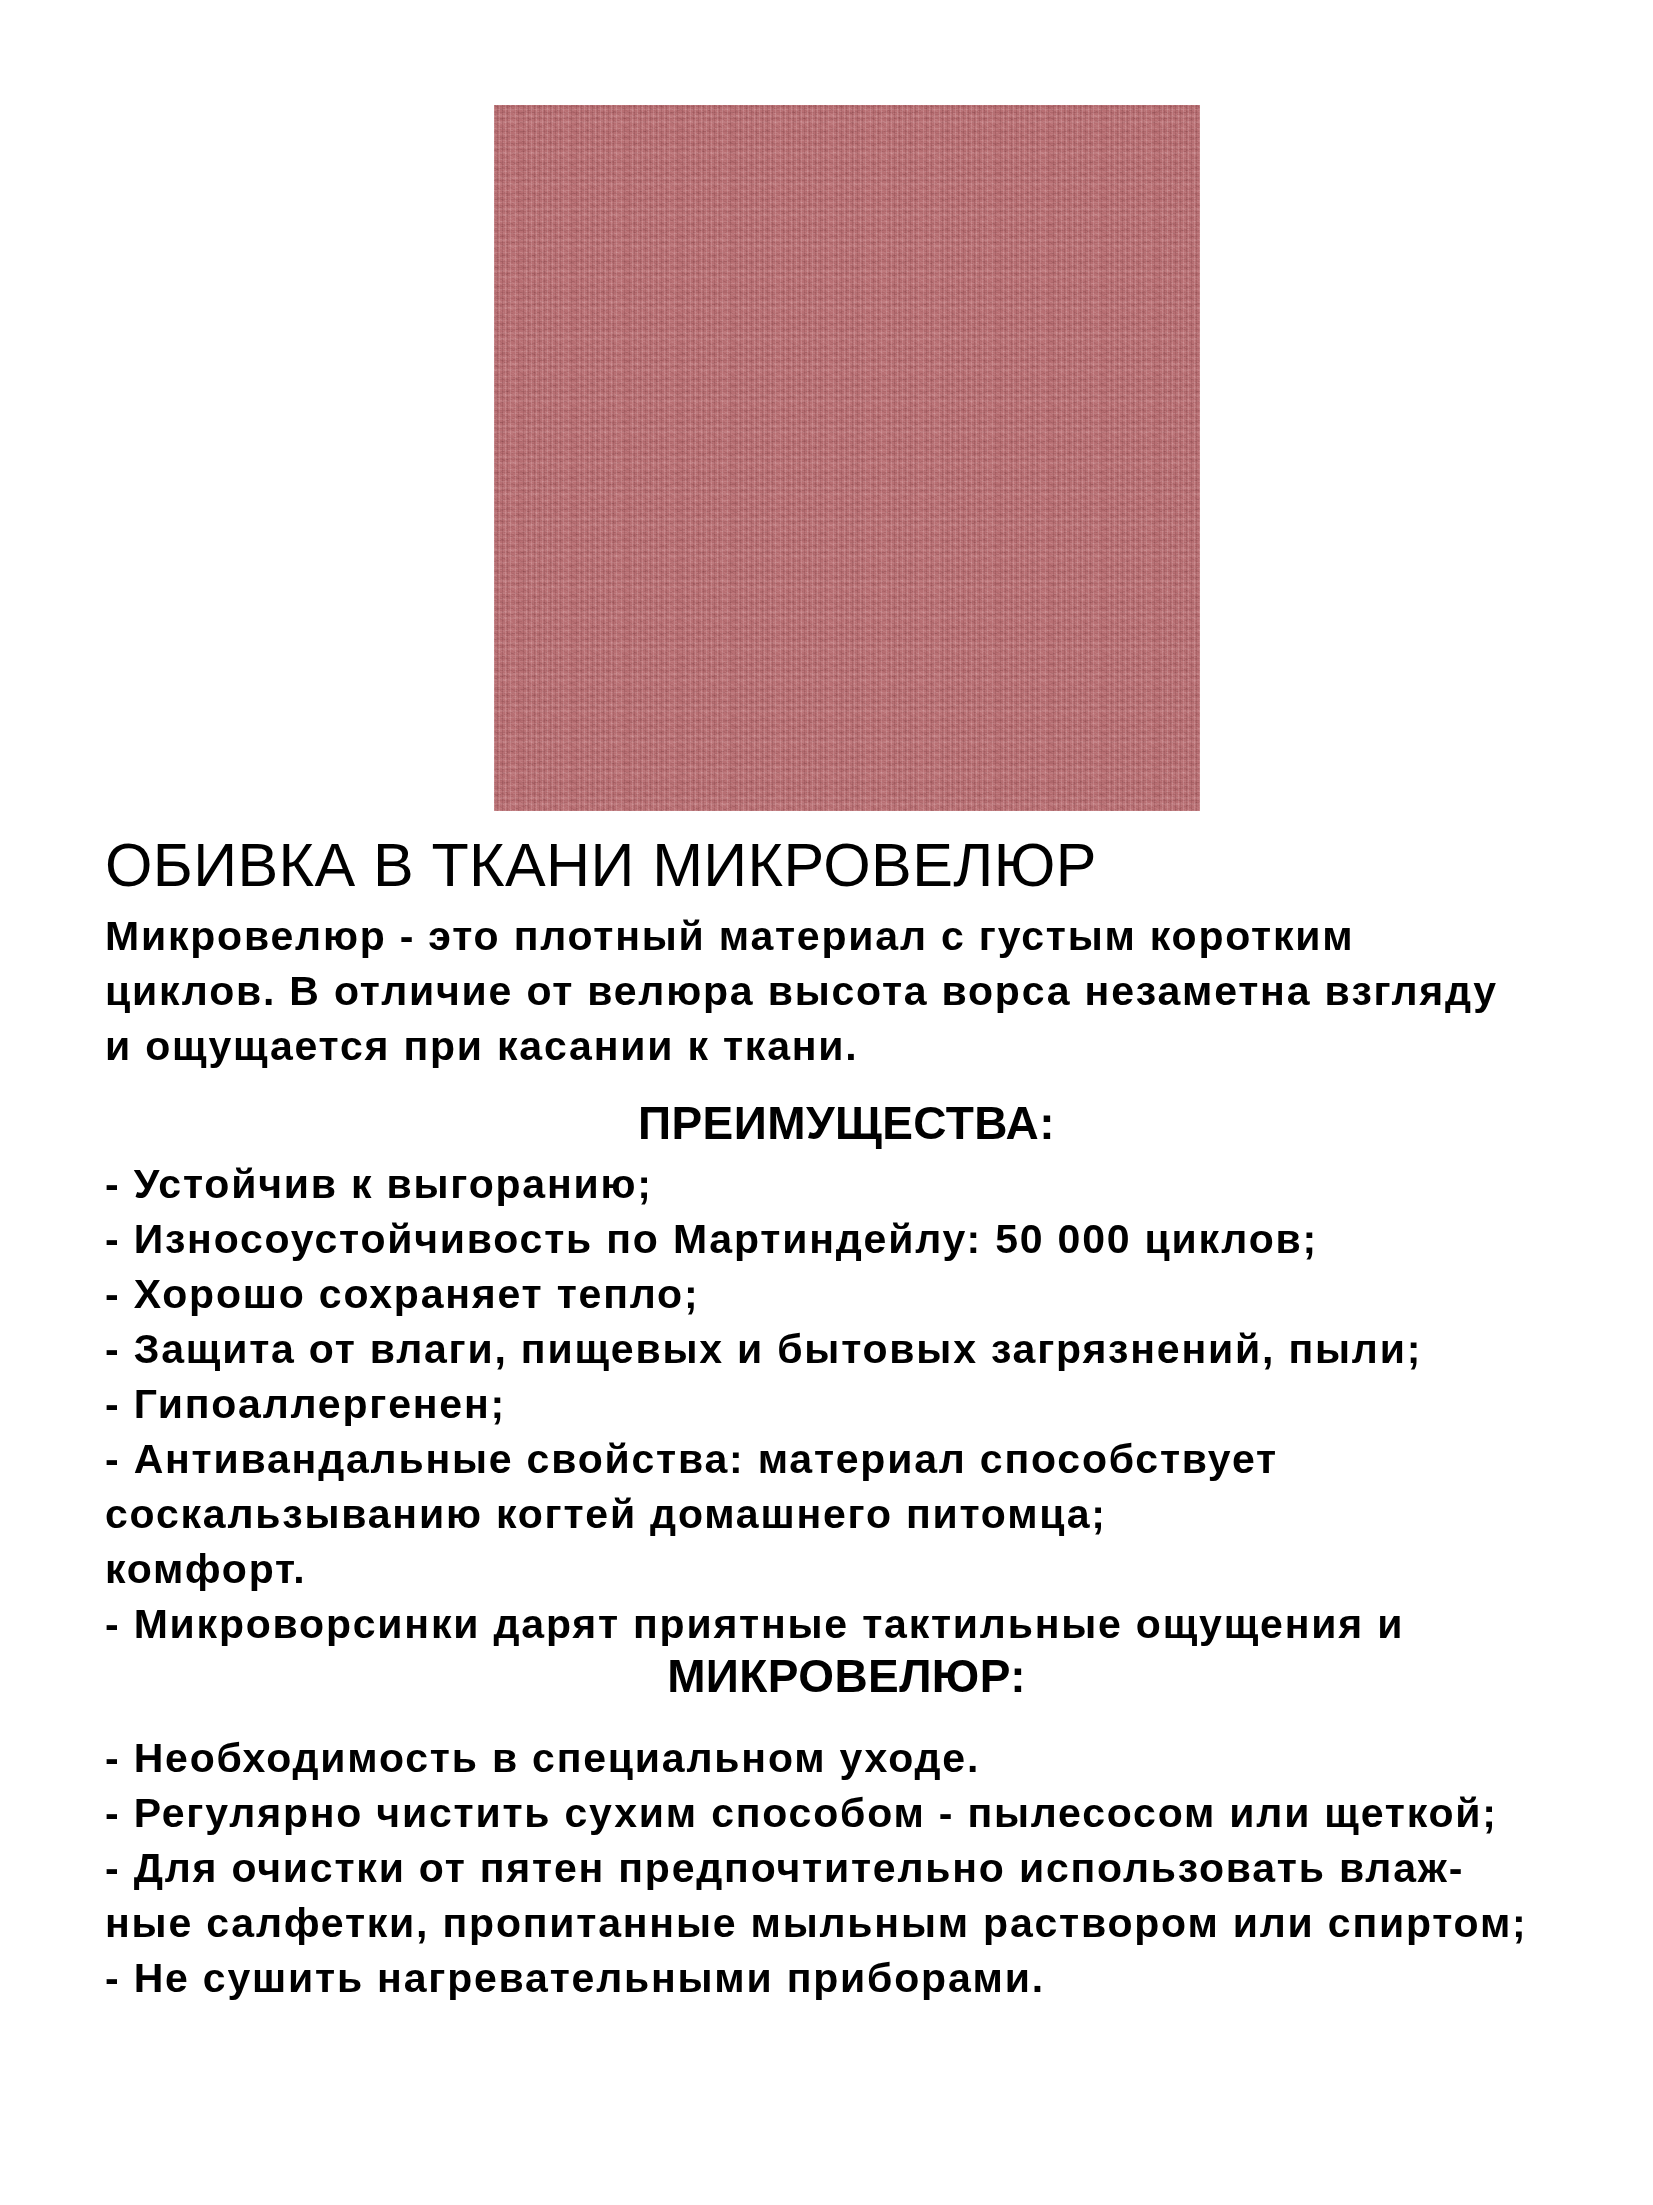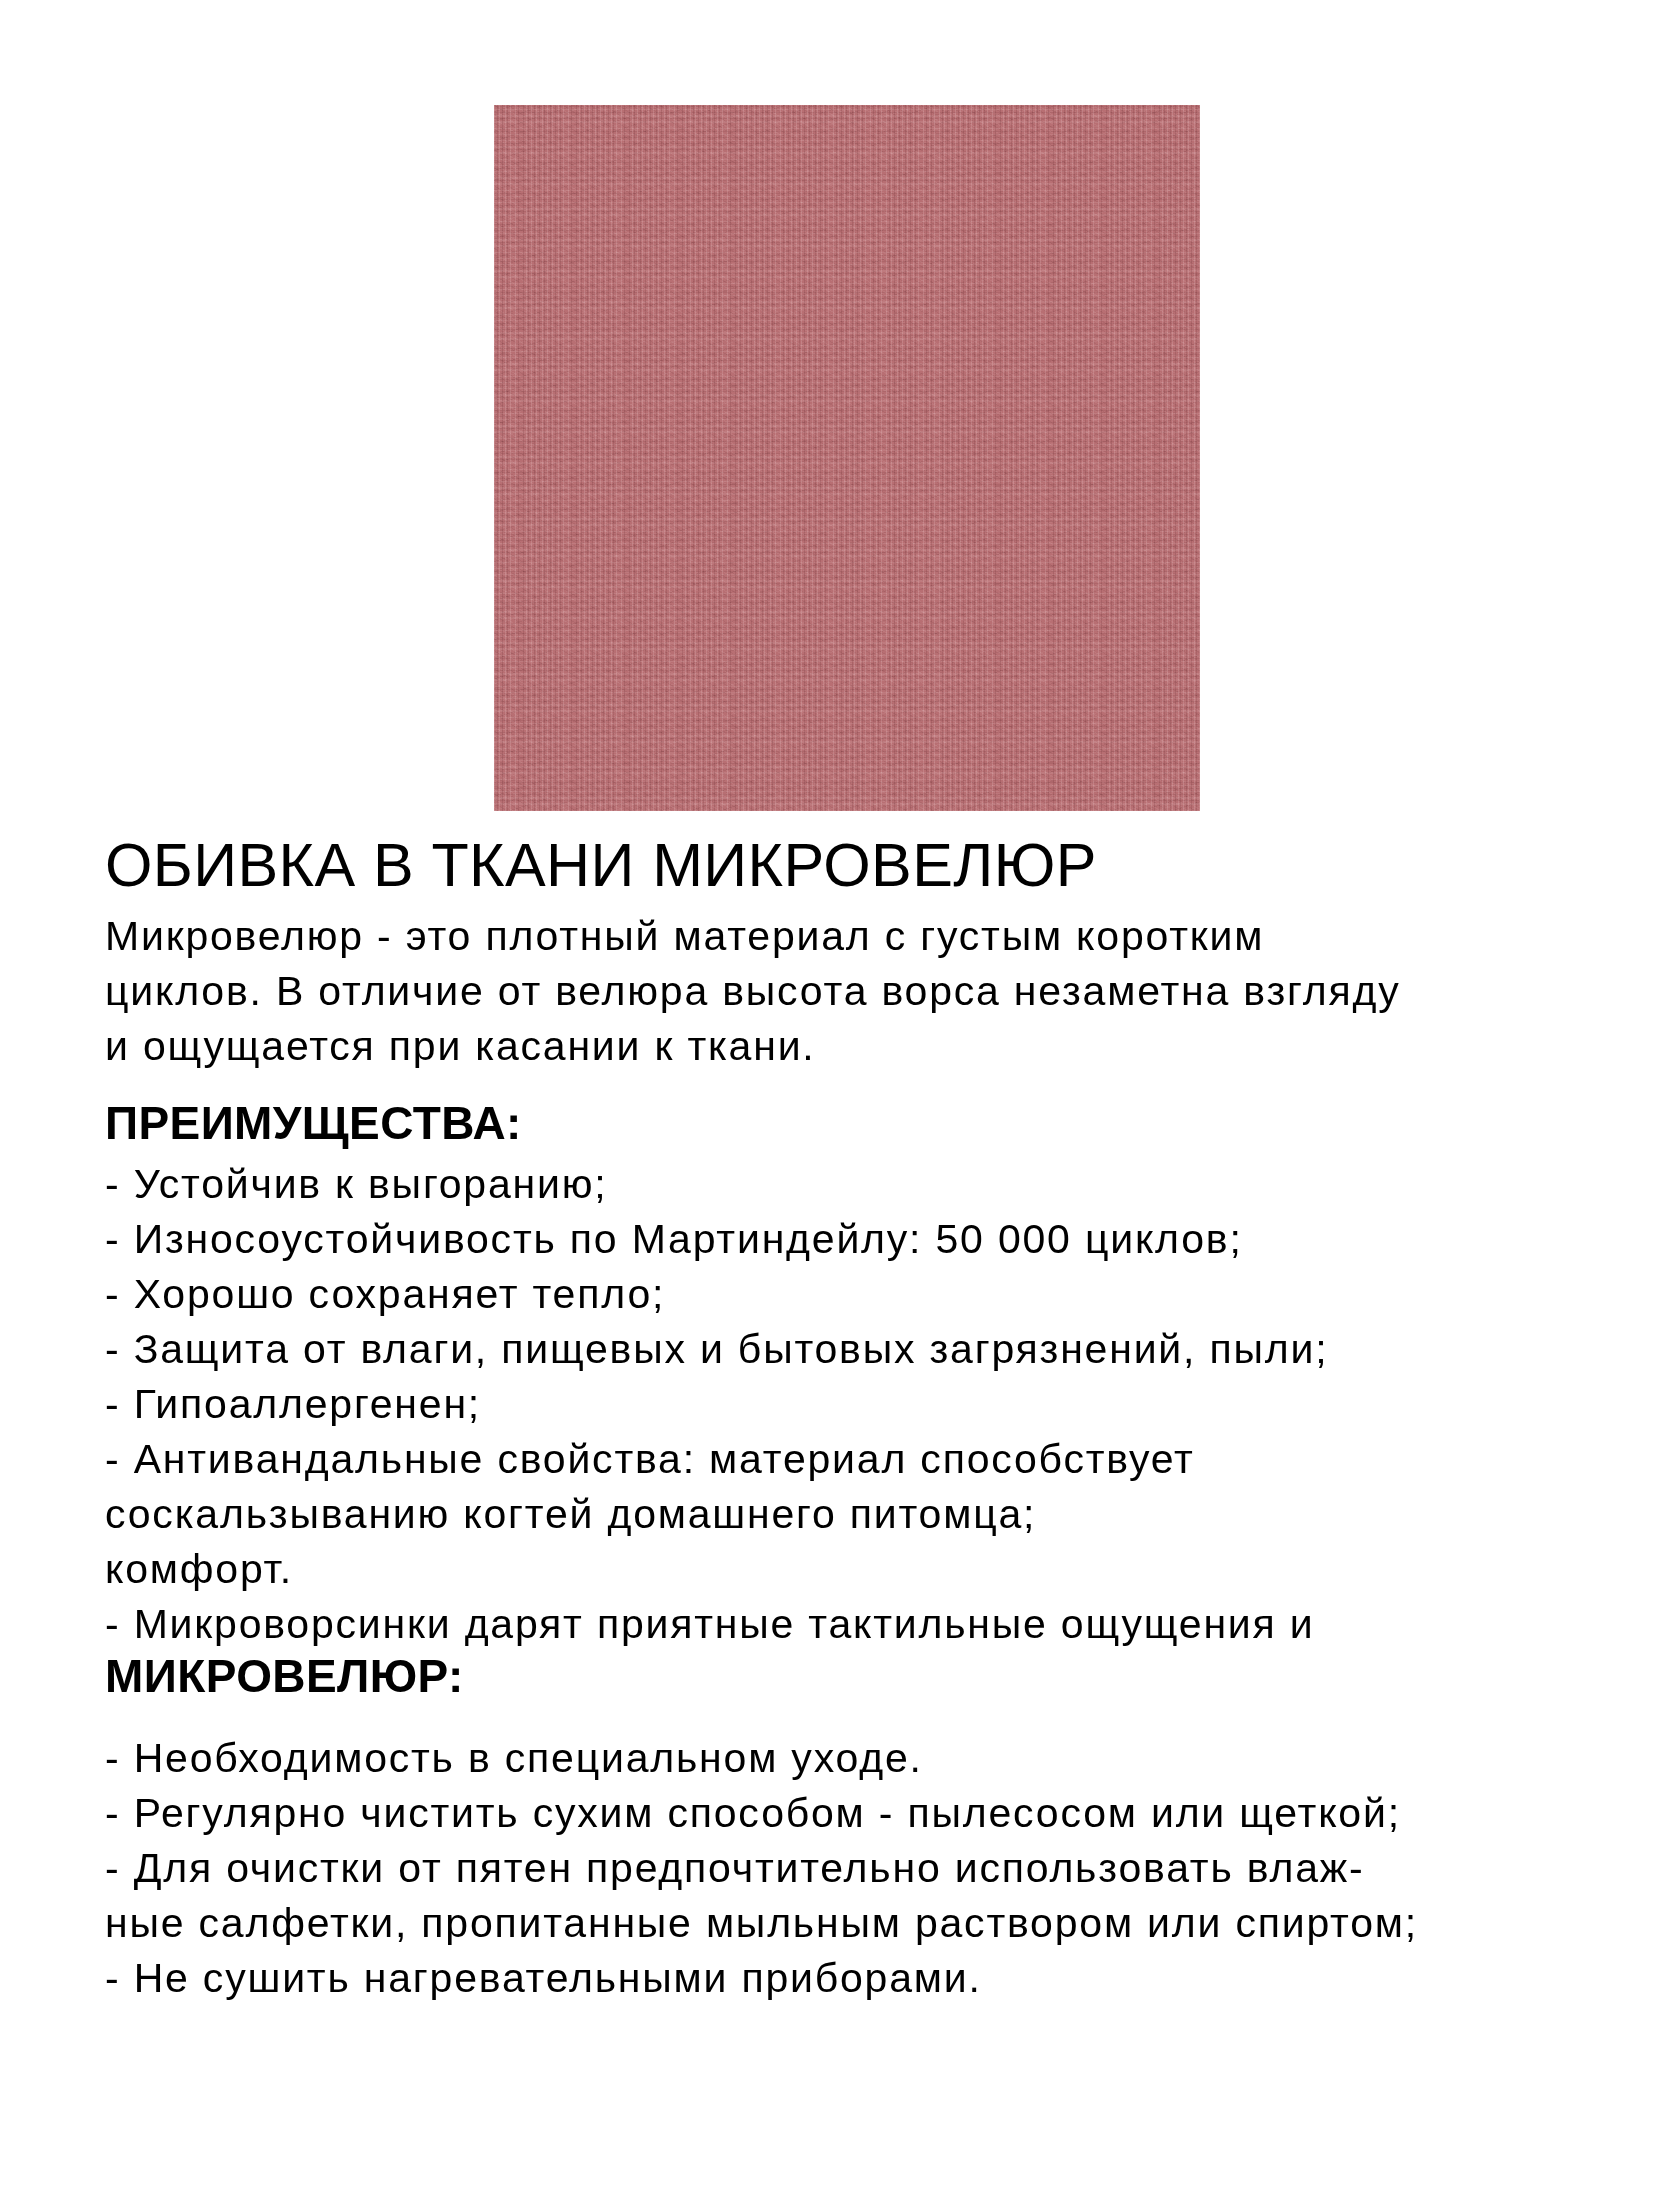--- a/index.html
+++ b/index.html
@@ -48,36 +48,37 @@
   .title {
     margin: 26.5px 0 0 0;
     font-size: 61px;
     font-weight: 400;
     line-height: 55px;
     letter-spacing: 0.4px;
     text-align: left;
   }
   .paragraph {
     font-size: 41px;
-    font-weight: 400;
+    font-weight: 700;
     line-height: 55px;
     letter-spacing: 1.8px;
     text-align: left;
   }
   .paragraph .line {
     white-space: nowrap;
   }
   .intro {
     margin-top: 16.3px;
   }
   .heading {
     font-size: 46px;
     font-weight: 700;
     line-height: 55px;
     letter-spacing: 0.4px;
+    text-align: center;
   }
   .h-adv  { margin: 22px 0 6.6px 0; }
   .h-dis  { margin: -3.5px 0 27px 0; }
   .h-care { margin: 23.4px 0 3.1px 0; }
 </style>
 </head>
 <body style="--swatch-base: #b86f73;">
 
 <div class="content">
 

